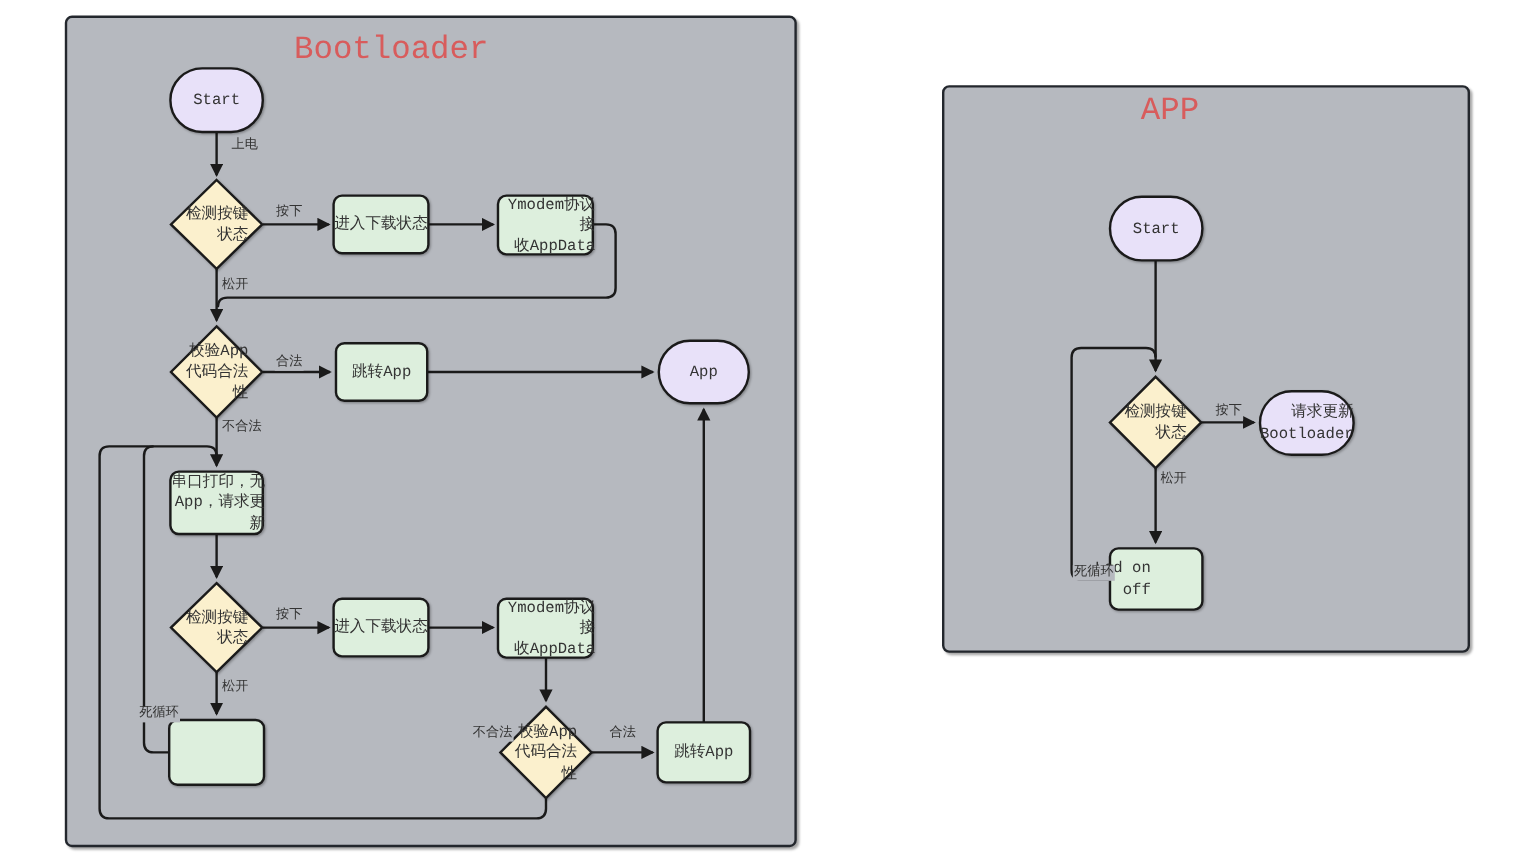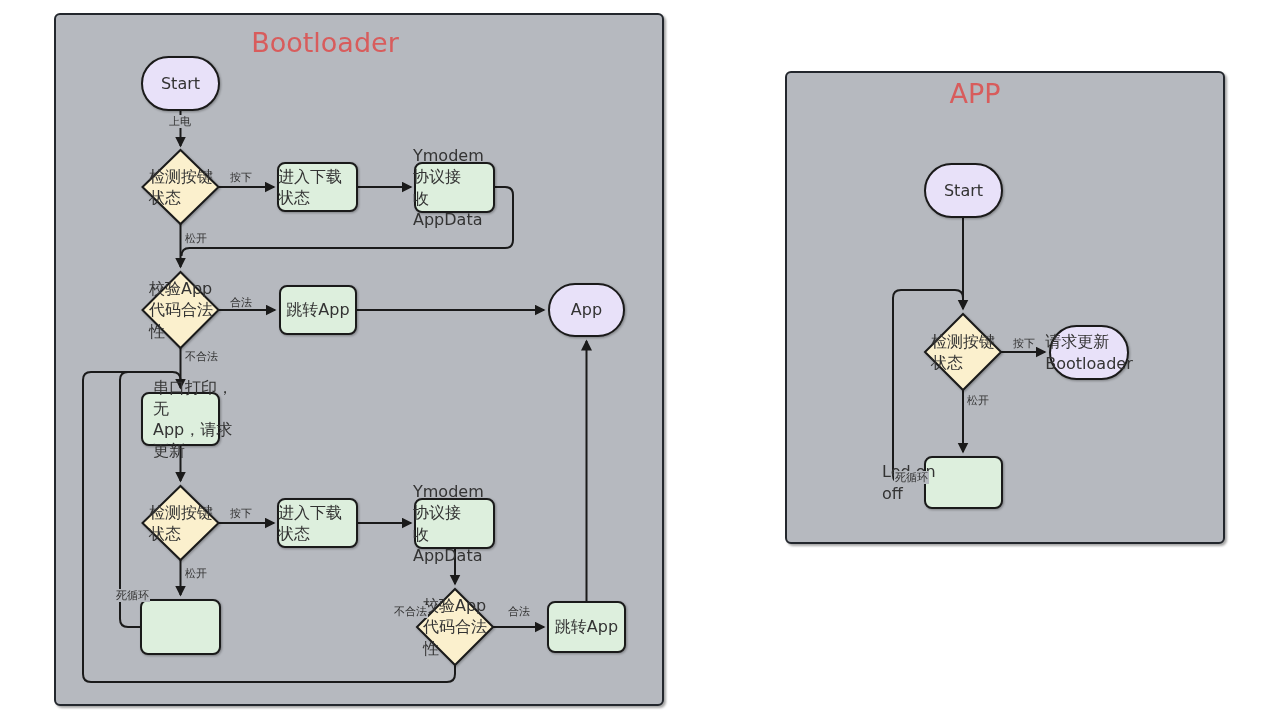--- a/index.html
+++ b/index.html
@@ -8,20 +8,21 @@
     background: #ffffff;
     width: 1280px;
     height: 723px;
     font-family: "DejaVu Sans", "Liberation Sans", sans-serif;
   }
   .canvas {
     position: relative;
     width: 1280px;
     height: 723px;
     overflow: hidden;
+    font-family: Liberation Mono, monospace;
   }
   svg.diagram {
     position: absolute;
     left: 0; top: 0;
     width: 1280px; height: 723px;
   }
   .container-rect {
     fill: #b6b9bf;
     stroke: #23272d;
     stroke-width: 2;
@@ -38,22 +39,22 @@
     filter: drop-shadow(1.5px 1.5px 1px rgba(0,0,0,0.3));
   }
   .shape.ellipse { fill: #e8e1f9; }
   .shape.diamond { fill: #fbf0cd; }
   .shape.process { fill: #ddefdd; }
   .node-label {
     position: absolute;
     display: flex;
     align-items: center;
     justify-content: center;
-    text-align: left;
-    font-size: 16px;
+    text-align: right;
+    font-size: 13px;
     line-height: 1.32;
     color: #333333;
     white-space: pre-line;
     pointer-events: none;
   }
   .edge-label {
     position: absolute;
     font-size: 11px;
     line-height: 1.2;
     color: #333333;
@@ -146,40 +147,40 @@
   <div class="node-label" style="left:143px; top:150px; width:76px; height:74px;">检测按键
 状态</div>
   <div class="node-label" style="left:278px; top:163px; width:79px; height:48px;">进入下载状态</div>
   <div class="node-label" style="left:413px; top:163px; width:83px; height:49px;">Ymodem协议接
 收AppData</div>
   <div class="node-label" style="left:143px; top:272px; width:76px; height:76px;">校验App
 代码合法
 性</div>
   <div class="node-label" style="left:280px; top:286px; width:76px; height:48px;">跳转App</div>
   <div class="node-label" style="left:549px; top:284px; width:75px; height:52px;">App</div>
-  <div class="node-label" style="left:153px; top:393px; width:81px; height:52px;">串口打印，无
+  <div class="node-label" style="left:140px; top:393px; width:81px; height:52px;">串口打印，无
 App，请求更新</div>
   <div class="node-label" style="left:143px; top:486px; width:76px; height:74px;">检测按键
 状态</div>
   <div class="node-label" style="left:278px; top:499px; width:79px; height:48px;">进入下载状态</div>
   <div class="node-label" style="left:413px; top:499px; width:83px; height:49px;">Ymodem协议接
 收AppData</div>
   <div class="node-label" style="left:417px; top:589px; width:76px; height:76px;">校验App
 代码合法
 性</div>
   <div class="node-label" style="left:548px; top:602px; width:77px; height:50px;">跳转App</div>
 
   <div class="node-label" style="left:925px; top:164px; width:77px; height:53px;">Start</div>
   <div class="node-label" style="left:925px; top:314px; width:76px; height:76px;">检测按键
 状态</div>
   <div class="node-label" style="left:1050px; top:326px; width:78px; height:53px;">请求更新
 Bootloader</div>
   <div class="node-label" style="left:882px; top:457px; width:77px; height:51px;">Led on off</div>
 
-  <div class="edge-label" style="left:168px; top:115px;">上电</div>
+  <div class="edge-label" style="left:192px; top:115px;">上电</div>
   <div class="edge-label" style="left:229px; top:171px;">按下</div>
   <div class="edge-label" style="left:184px; top:232px;">松开</div>
   <div class="edge-label" style="left:229px; top:296px;">合法</div>
   <div class="edge-label" style="left:184px; top:350px;">不合法</div>
   <div class="edge-label" style="left:229px; top:507px;">按下</div>
   <div class="edge-label" style="left:184px; top:567px;">松开</div>
   <div class="edge-label" style="left:115px; top:589px;">死循环</div>
   <div class="edge-label" style="left:393px; top:605px;">不合法</div>
   <div class="edge-label" style="left:507px; top:605px;">合法</div>
 

